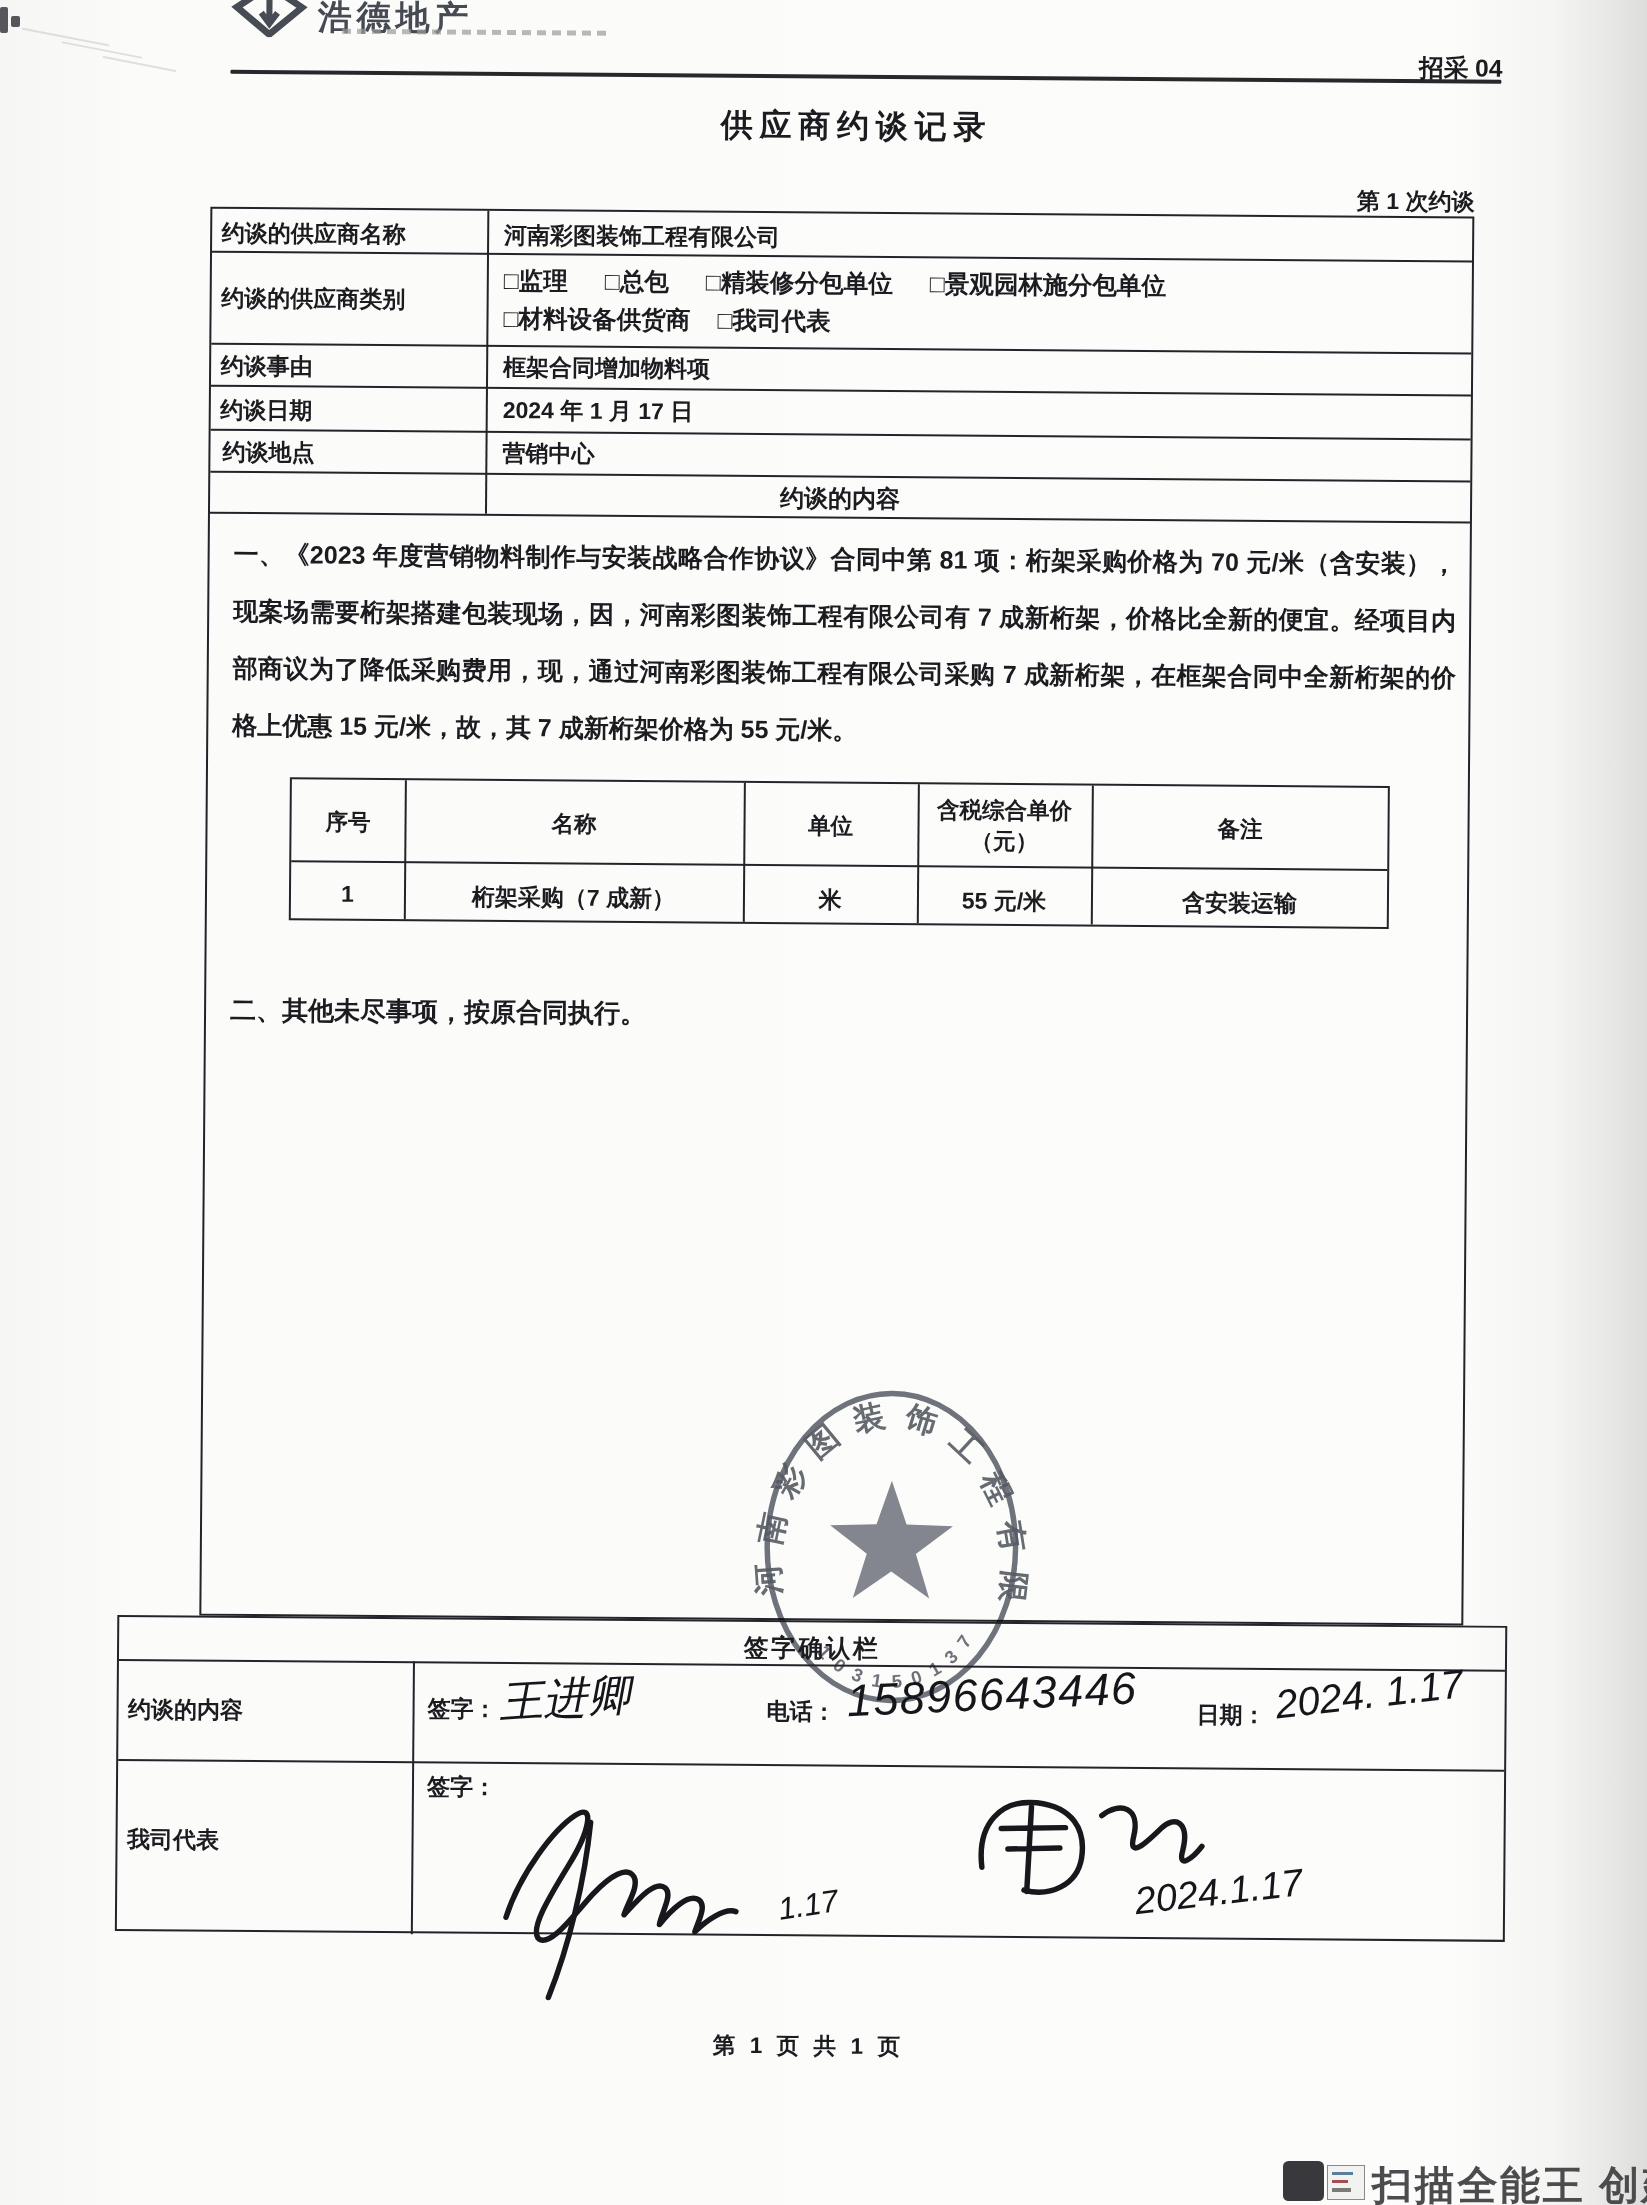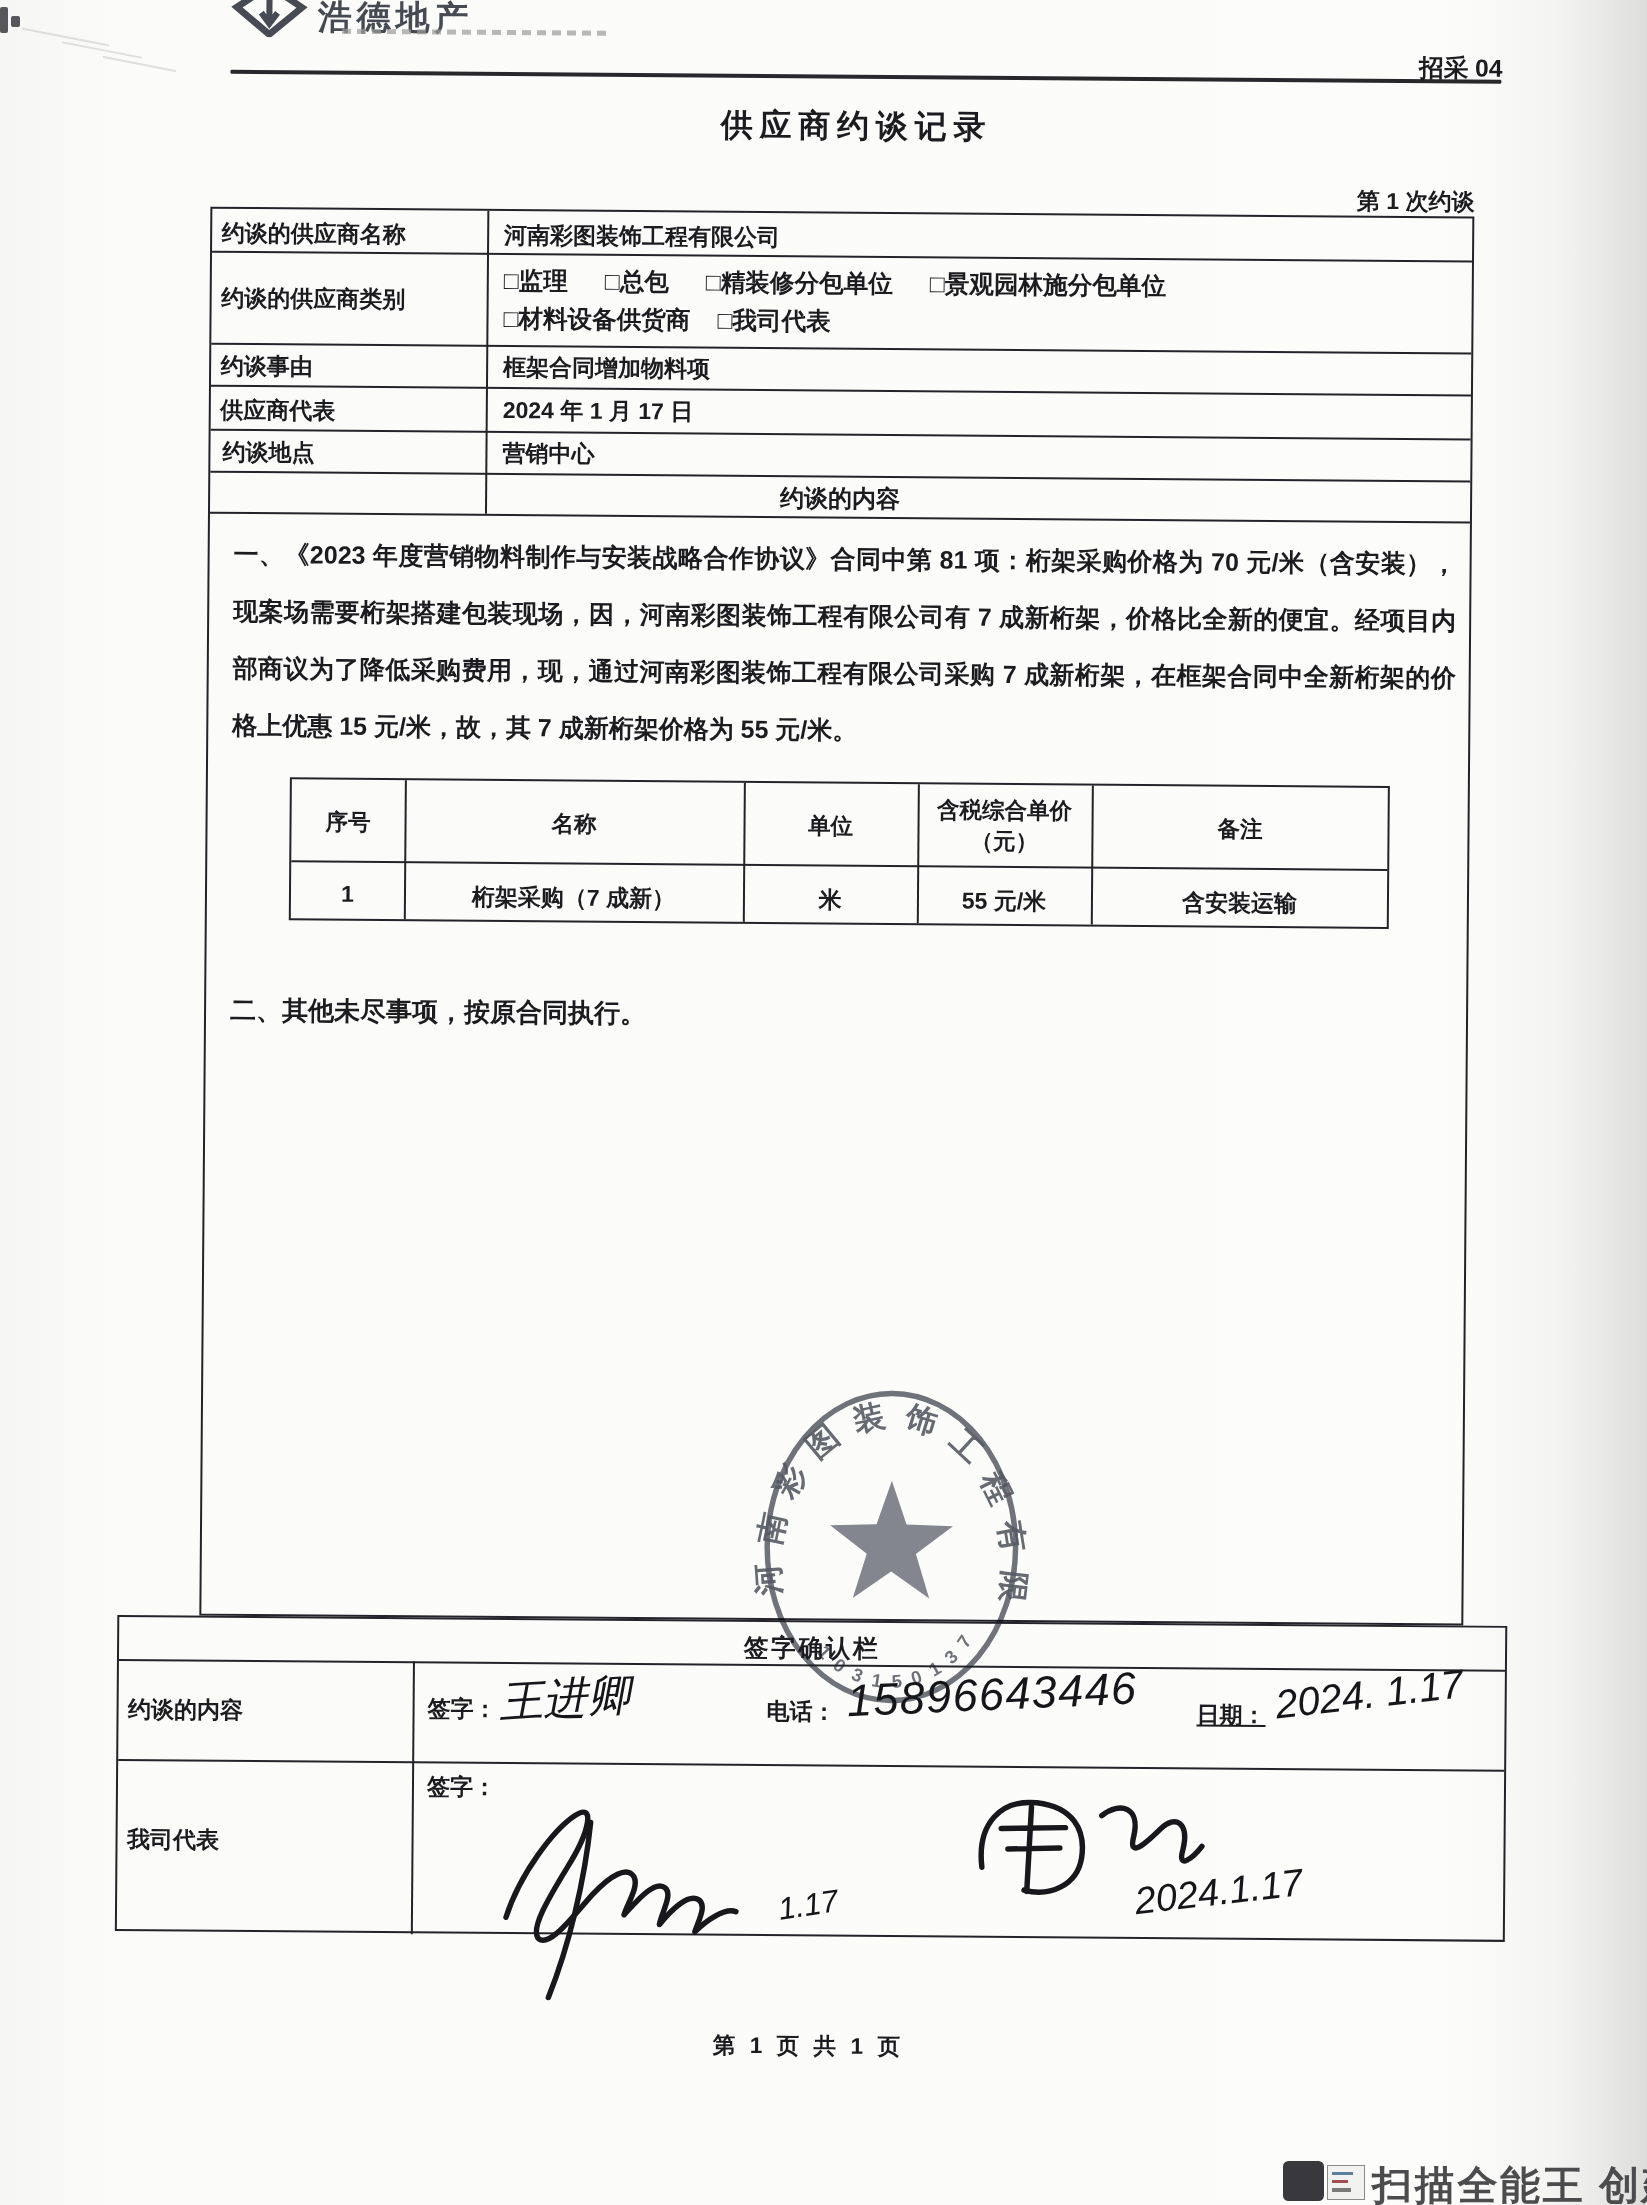--- a/index.html
+++ b/index.html
@@ -79,21 +79,21 @@
       <span>□景观园林施分包单位</span>
     </div>
     <div class="cell chkline" style="left:292px;top:91px;gap:27px;">
       <span>□材料设备供货商</span>
       <span>□我司代表</span>
     </div>
 
     <div class="cell lbl" style="left:9.6px;top:142px;text-align:center;">约谈事由</div>
     <div class="cell val" style="left:292px;top:141px;">框架合同增加物料项</div>
 
-    <div class="cell lbl" style="left:9.6px;top:186px;">供应商代表</div>
+    <div class="cell lbl" style="left:9.6px;top:186px;">约谈日期</div>
     <div class="cell val" style="left:292px;top:184px;">2024 年 1 月 17 日</div>
 
     <div class="cell lbl" style="left:12px;top:228px;">约谈地点</div>
     <div class="cell val" style="left:292px;top:227px;">营销中心</div>
 
     <div class="cell b" style="left:0;top:269px;width:100%;text-align:center;font-size:24px;">约谈的内容</div>
 
     <div class="abs para" style="left:24px;top:317px;width:1223px;">一、《2023 年度营销物料制作与安装战略合作协议》合同中第 81 项：桁架采购价格为 70 元/米（含安装），现案场需要桁架搭建包装现场，因，河南彩图装饰工程有限公司有 7 成新桁架，价格比全新的便宜。经项目内部商议为了降低采购费用，现，通过河南彩图装饰工程有限公司采购 7 成新桁架，在框架合同中全新桁架的价格上优惠 15 元/米，故，其 7 成新桁架价格为 55 元/米。</div>
 
     <div class="tbl" style="left:82px;top:568px;width:1100px;height:143px;">
@@ -141,21 +141,21 @@
     <div class="hline" style="top:142px;"></div>
     <div class="vline" style="left:294px;top:42px;height:273px;"></div>
 
     <div class="cell b" style="left:0;top:9px;width:100%;text-align:center;font-size:24.6px;letter-spacing:2.7px;">签字确认栏</div>
 
     <div class="cell lbl" style="left:9.6px;top:77px;">约谈的内容</div>
     <div class="cell lbl" style="left:309px;top:74px;">签字：</div>
     <div class="cell hw" style="left:380px;top:49px;font-size:44px;transform:rotate(-4deg);">王进卿</div>
     <div class="cell lbl" style="left:648px;top:74px;">电话：</div>
     <div class="cell hw" style="left:728px;top:45px;font-size:45px;transform:rotate(-3deg);letter-spacing:1.4px;">15896643446</div>
-    <div class="cell lbl" style="left:1078px;top:74px;text-decoration:underline;">日期：</div>
+    <div class="cell lbl" style="left:1078px;top:74px;">日期：</div>
     <div class="cell hw" style="left:1156px;top:45px;font-size:40px;transform:rotate(-7deg);">2024. 1.17</div>
 
     <div class="cell lbl" style="left:9.6px;top:207px;">我司代表</div>
     <div class="cell lbl" style="left:309px;top:152px;">签字：</div>
 
     <svg class="abs sig-svg" style="left:372px;top:171px;overflow:visible;" width="266" height="157" viewBox="0 0 390 230">
       <path d="M25,185 C45,120 95,55 125,35 C155,15 147,58 115,110 C85,160 62,200 72,215 C88,232 125,180 152,150 C178,122 202,108 212,124 C220,138 203,163 198,180 C218,158 243,128 258,140 C270,150 252,178 250,194 C267,172 292,148 307,157 C320,165 307,188 302,204 C318,188 345,168 362,174"></path>
       <path d="M148,45 C140,130 118,225 88,302"></path>
     </svg>
     <div class="cell hw" style="left:661px;top:265px;font-size:31px;transform:rotate(-9deg);">1.17</div>

